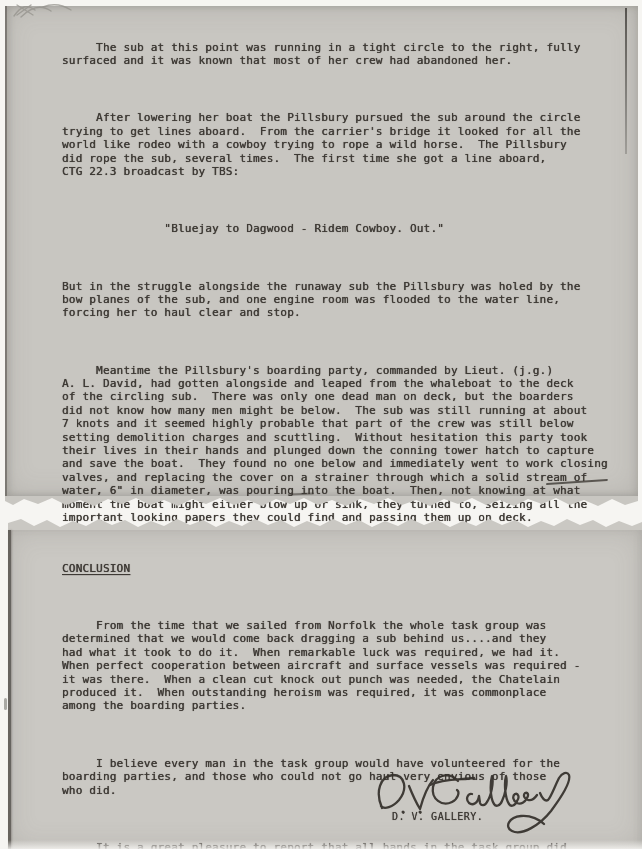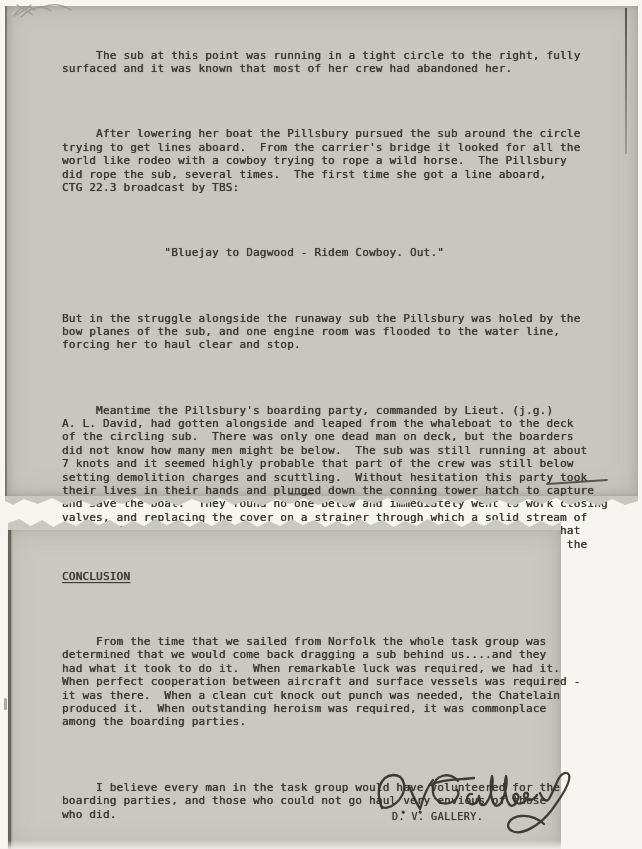--- a/index.html
+++ b/index.html
@@ -12,21 +12,21 @@
   }
   .page{position:absolute;inset:0;background:#f6f5f2;}
 
   .frag{position:absolute;}
   .frag1{
     left:5px;top:6px;width:633px;height:490px;
     background:#c8c6c1;
     box-shadow:inset 0 0 28px rgba(104,101,96,.20), inset 4px 0 7px rgba(92,89,84,.22), inset -3px 0 6px rgba(92,89,84,.12);
   }
   .frag2{
-    left:8px;top:530px;width:553px;height:319px;
+    left:8px;top:530px;width:634px;height:319px;
     background:#cac8c3;
     box-shadow:inset 0 0 28px rgba(104,101,96,.20), inset -3px 0 6px rgba(92,89,84,.10);
   }
   .frag2::after{
     content:"";position:absolute;left:0;right:0;bottom:0;height:9px;
     background:linear-gradient(to bottom, rgba(246,245,242,0), rgba(246,245,242,.85));
     pointer-events:none;
   }
   .tear{position:absolute;left:0;width:100%;display:block;}
   .tear-bottom{top:100%;height:12px;}
@@ -54,21 +54,21 @@
   .scribble{position:absolute;left:4px;top:-5px;width:70px;height:20px;}
 
   .text-col{
     position:absolute;white-space:pre;
     font-size:11px;line-height:13.4px;letter-spacing:.2px;
     color:#3e3a35;
     text-shadow:0 0 .7px rgba(52,47,42,.85), .4px .4px .5px rgba(52,47,42,.35);
   }
   .frag1 .text-col{left:57px;top:4px;}
   .frag2 .text-col{left:54px;top:1px;}
-  .block{margin:12px 0 13px 0;}
+  .block{margin:4px 0 13px 0;}
   .head{text-decoration:underline;text-underline-offset:2px;}
 
   .sig-script{position:absolute;left:364px;top:238px;width:200px;height:78px;}
   .sig-typed{
     position:absolute;left:384px;top:281px;
     font-size:10px;letter-spacing:.5px;color:#3e3a35;white-space:pre;
     text-shadow:0 0 .7px rgba(52,47,42,.85);
   }
 </style>
 </head>

